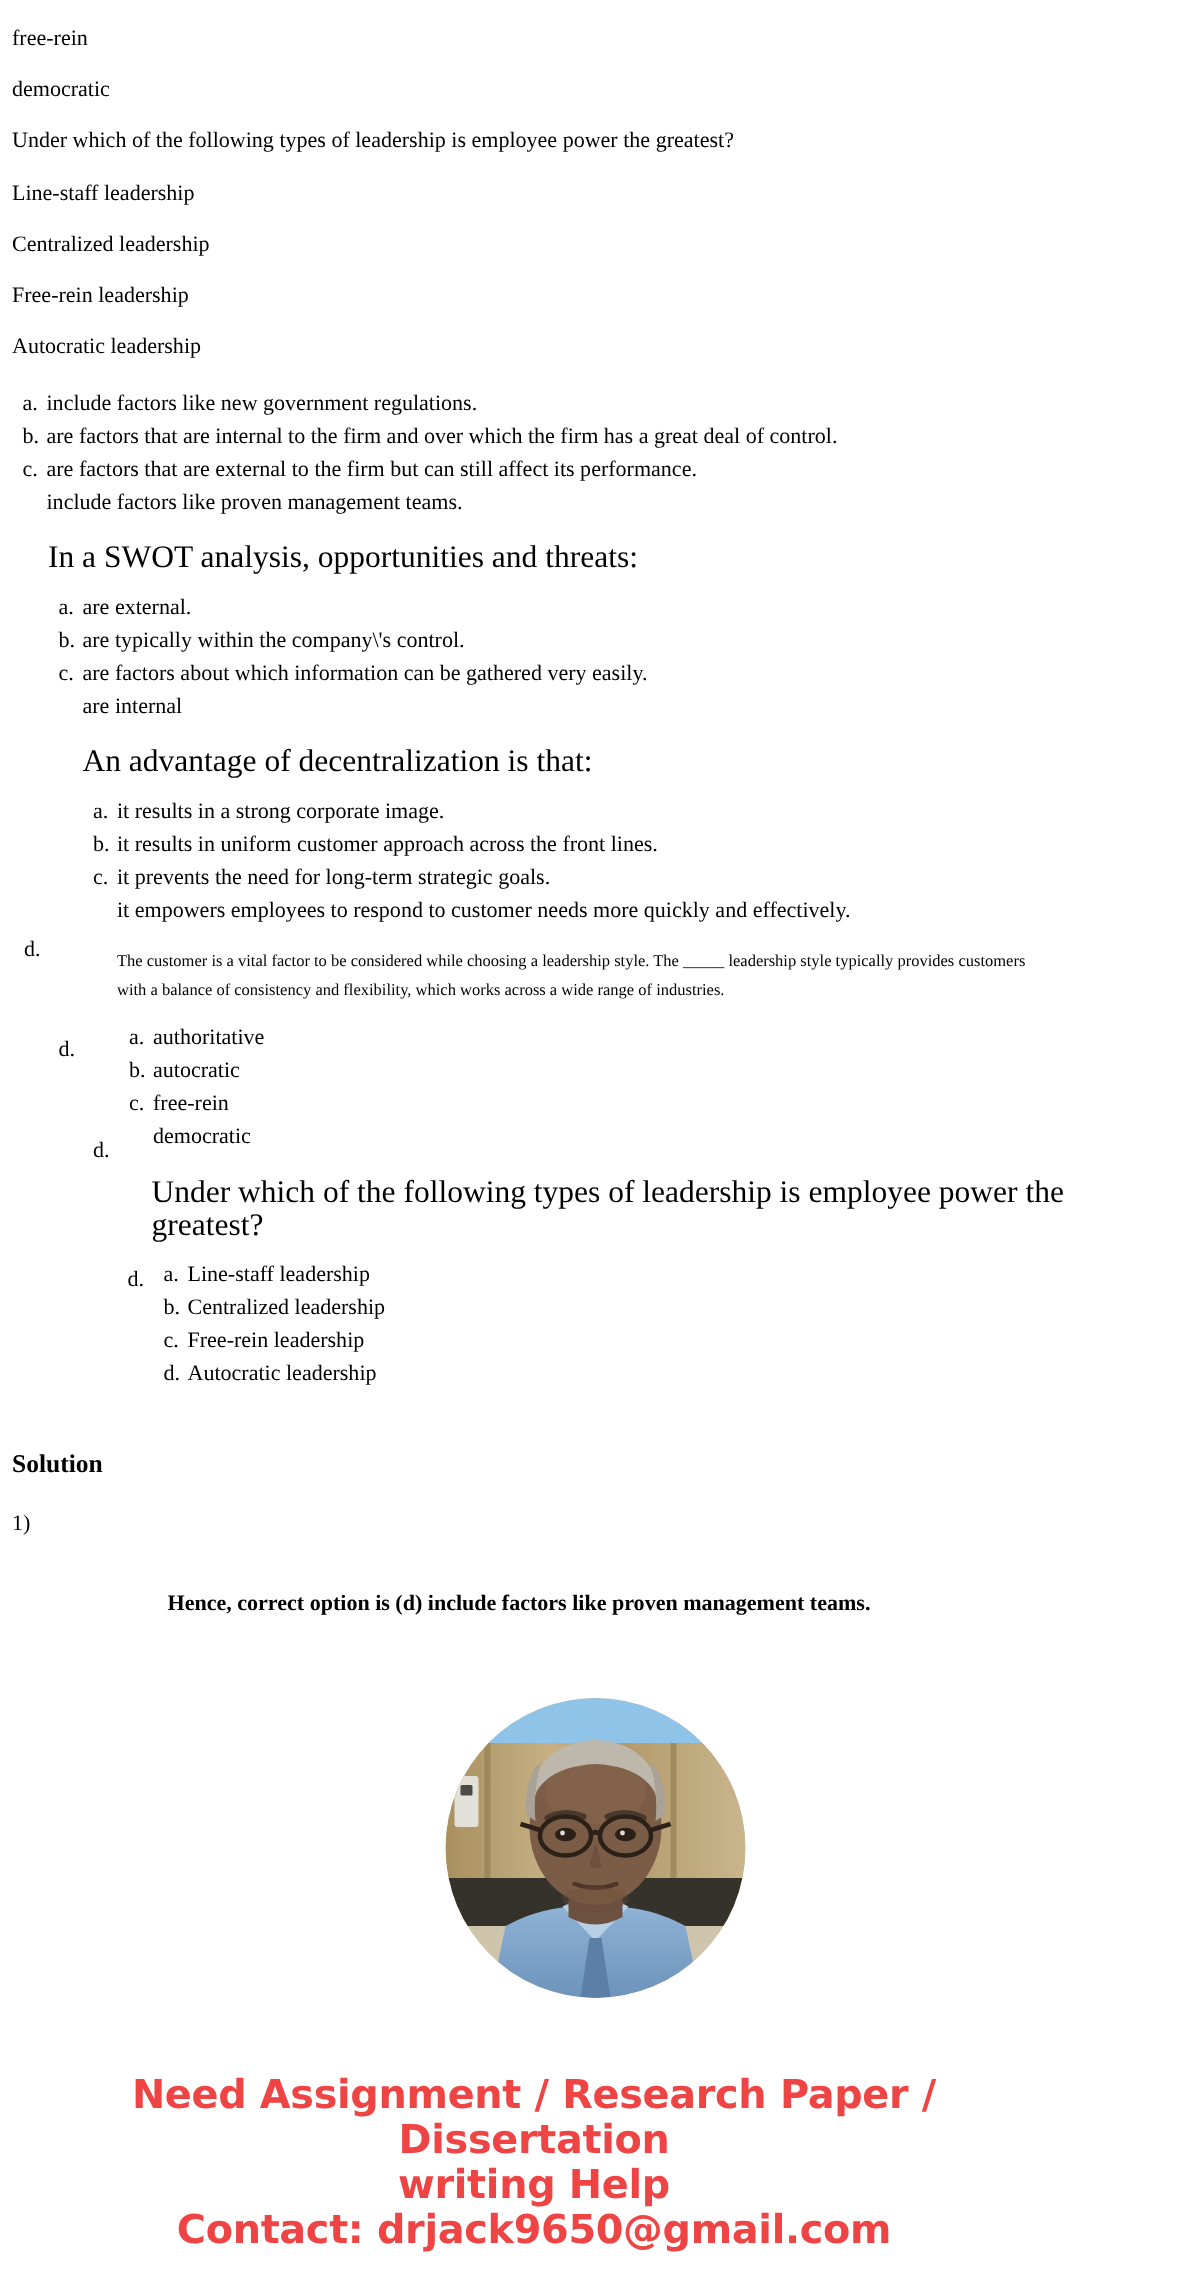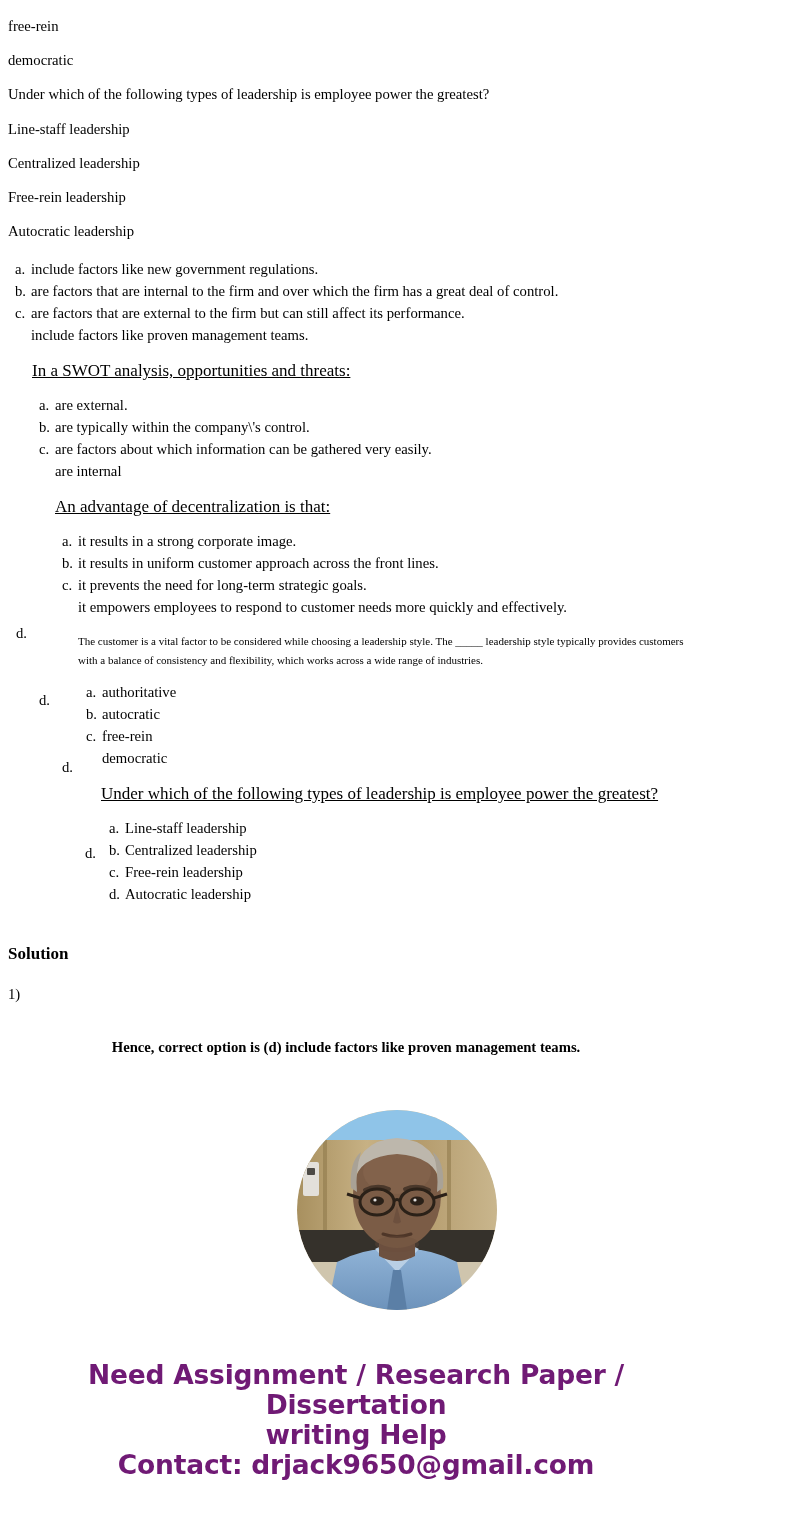--- a/index.html
+++ b/index.html
@@ -56,24 +56,23 @@
 
   
   .lvl0 { margin-left: 15px; }
   .lvl1 { margin-left: 39px; }
   .lvl2 { margin-left: 62px; }
   .lvl3 { margin-left: 86px; }
   .lvl4 { margin-left: 109px; }
 
   
   .stem {
-    font-size: 17px;
+    font-size: 21px;
     line-height: 22px;
     margin: 0;
-    text-decoration: underline;
   }
   .stem0 { margin-left: 32px; }
   .stem1 { margin-left: 55px; }
   .stem3 { margin-left: 101px; }
 
   .gap-sm { height: 12px; }
   .gap-md { height: 14px; }
 
   
   .dmark {
@@ -133,21 +132,21 @@
     position: relative;
     background: #cfc5ad;
   }
   .avatar svg { display: block; width: 200px; height: 200px; }
 
   
   .footer {
     font-family: "DejaVu Sans", "Liberation Sans", sans-serif;
     font-weight: bold;
     text-align: center;
-    color: #701a75;
+    color: #ef4444;
     font-size: 26.5px;
     line-height: 30px;
     letter-spacing: -0.2px;
     padding: 0 16px;
   }
   .footer-line { margin: 0; }
 </style>
 </head>
 <body>
 

